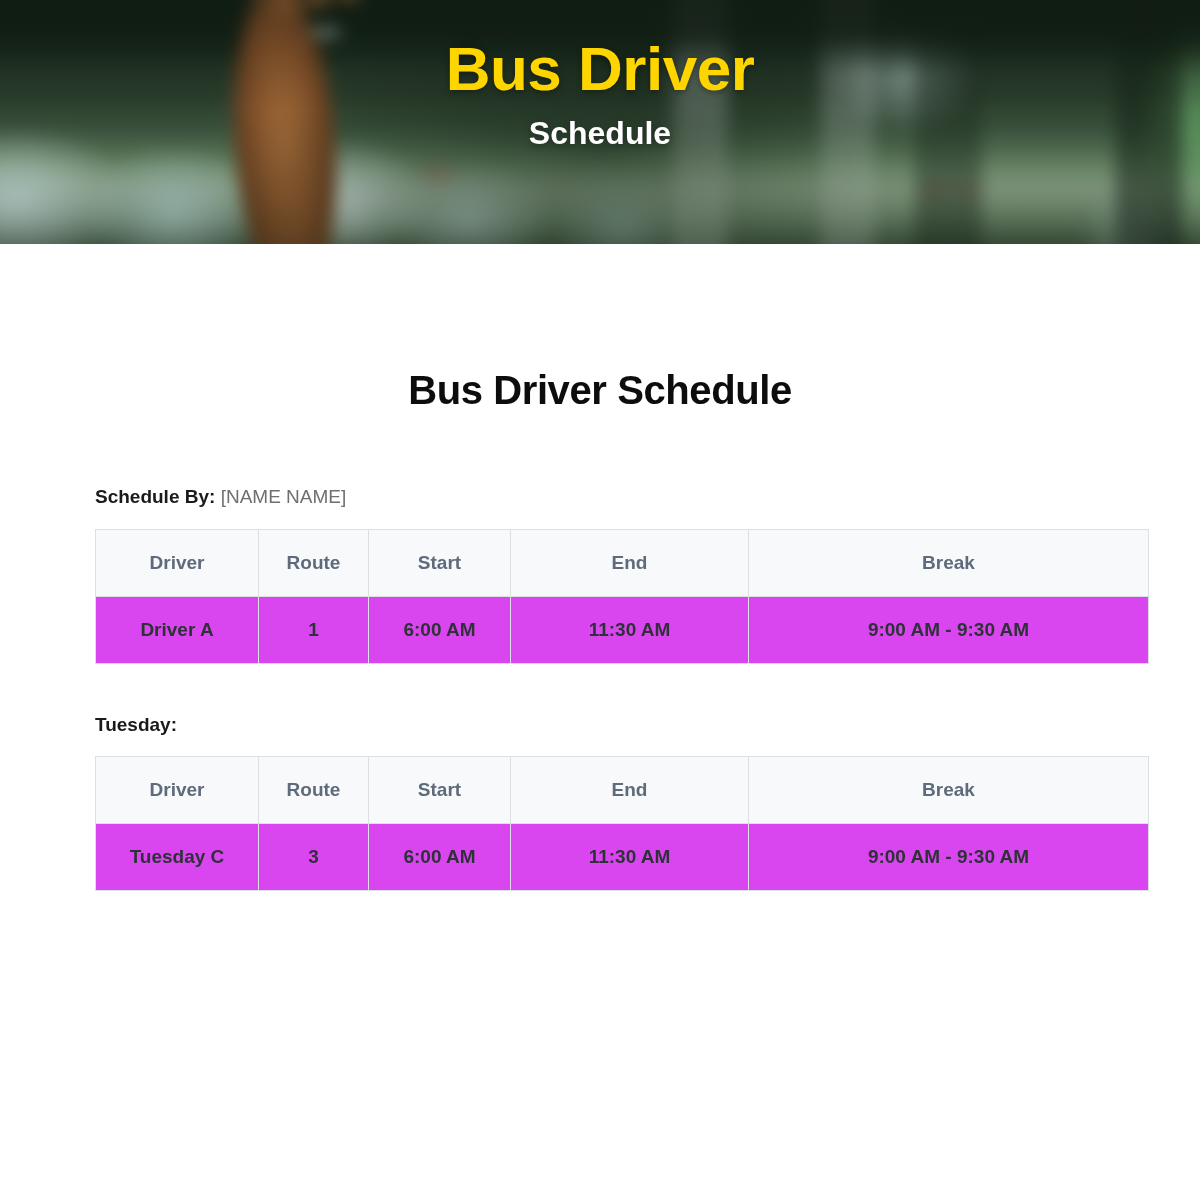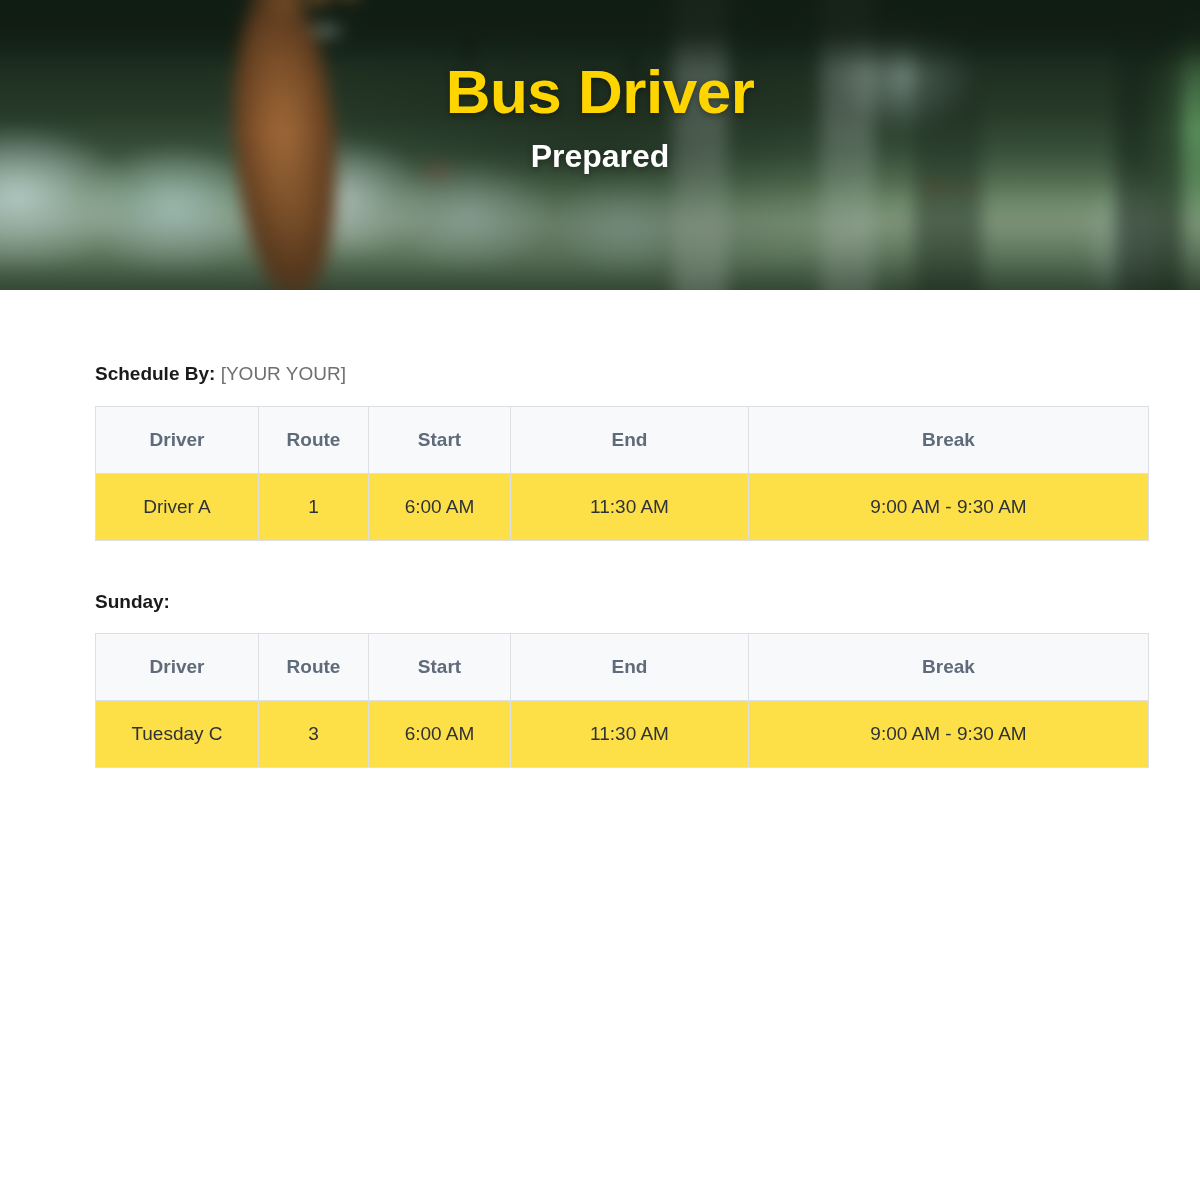--- a/index.html
+++ b/index.html
@@ -9,21 +9,21 @@
     height: 1200px;
     background: #ffffff;
     font-family: "Liberation Sans", sans-serif;
     overflow: hidden;
   }
 
   
   .hero {
     position: relative;
     width: 1200px;
-    height: 290px;
+    height: 244px;
     overflow: hidden;
     background: #737373;
   }
 
   .hero-photo {
     position: absolute;
     inset: 0;
     filter: blur(7px) saturate(1.05);
     transform: scale(1.08);
   }
@@ -189,23 +189,23 @@
     text-align: center;
     vertical-align: middle;
     padding: 0 6px;
   }
   table.sched thead th {
     background: #f7f9fb;
     color: #5f6b7a;
     font-weight: bold;
   }
   table.sched tbody td {
-    background: #fde047;
+    background: #d946ef;
     color: #2e3238;
-    font-weight: normal;
+    font-weight: bold;
   }
   .col-driver { width: 163px; }
   .col-route  { width: 110px; }
   .col-start  { width: 142px; }
   .col-end    { width: 238px; }
   .col-break  { width: 400px; }
 </style>
 </head>
 <body>
 
@@ -216,30 +216,31 @@
     <div class="layer-accent"></div>
     <div class="layer-poles"></div>
     <div class="layer-straps"></div>
     <div class="layer-arm"></div>
     <div class="layer-hand"></div>
   </div>
   <div class="layer-vignette"></div>
 
   <div class="hero-text">
     <div class="hero-title">Bus Driver</div>
-    <div class="hero-subtitle">Prepared</div>
+    <div class="hero-subtitle">Schedule</div>
   </div>
 </div>
 
 <div class="doc">
 
+  <h1 class="doc-title">Bus Driver Schedule</h1>
 
   <div class="prepared-row">
     <span class="prepared-label">Schedule By:</span>
-    <span class="prepared-value">[YOUR YOUR]</span>
+    <span class="prepared-value">[NAME NAME]</span>
   </div>
 
   <div id="days-container">
       <table class="sched">
         <thead>
           <tr>
             <th class="col-driver">Driver</th>
             <th class="col-route">Route</th>
             <th class="col-start">Start</th>
             <th class="col-end">End</th>
@@ -249,21 +250,21 @@
         <tbody>
           <tr>
             <td class="col-driver">Driver A</td>
             <td class="col-route">1</td>
             <td class="col-start">6:00 AM</td>
             <td class="col-end">11:30 AM</td>
             <td class="col-break">9:00 AM - 9:30 AM</td>
           </tr>
         </tbody>
       </table>
-      <div class="day-label">Sunday:</div>
+      <div class="day-label">Tuesday:</div>
       <table class="sched">
         <thead>
           <tr>
             <th class="col-driver">Driver</th>
             <th class="col-route">Route</th>
             <th class="col-start">Start</th>
             <th class="col-end">End</th>
             <th class="col-break">Break</th>
           </tr>
         </thead>

